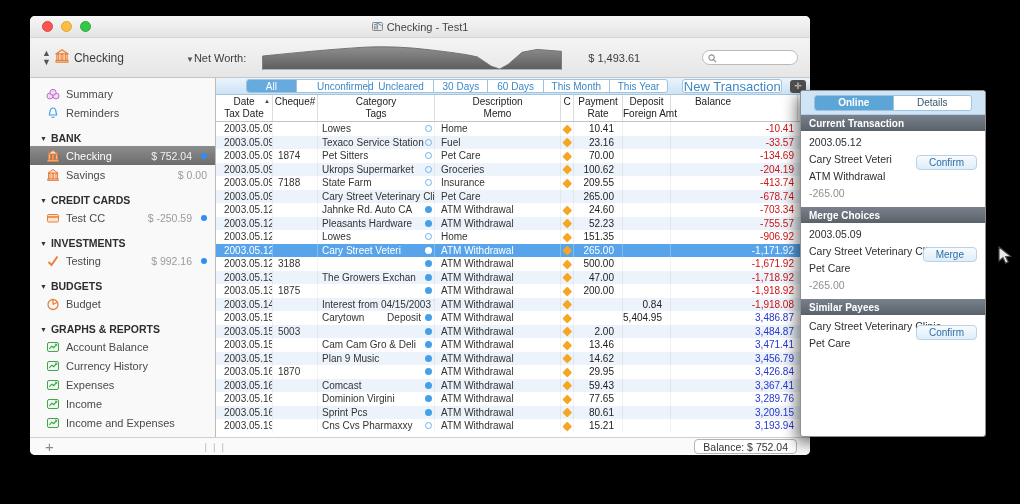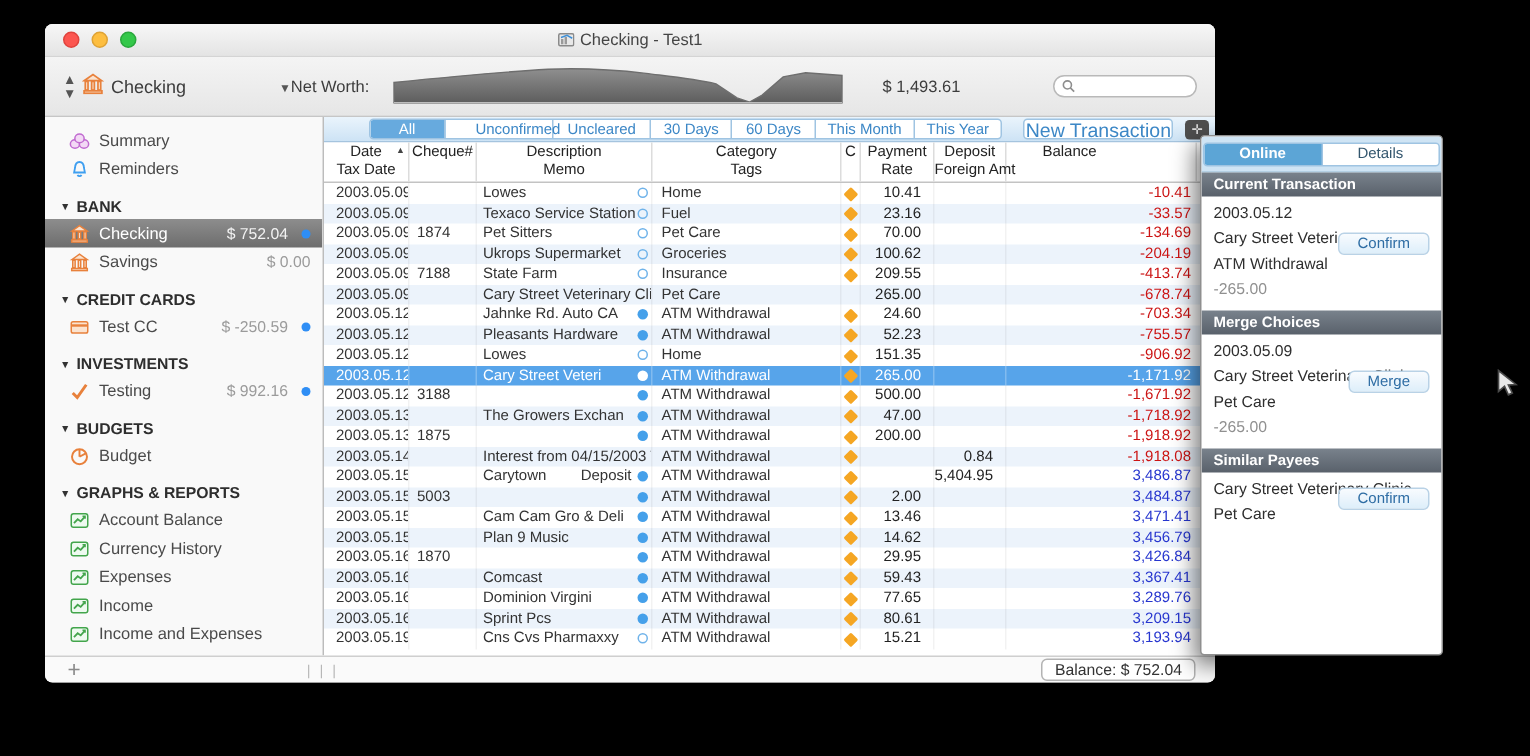--- a/index.html
+++ b/index.html
@@ -100,21 +100,21 @@
 
   
   .bottombar { height:18px; flex:0 0 auto; background:#fafafa; border-top:1px solid #cfcfcf;
     display:flex; align-items:center; position:relative; }
   .addbtn { margin-left:15px; font-size:15px; color:#8a8a8a; line-height:1; }
   .grip { position:absolute; left:172px; top:4px; color:#b5b5b5; font-size:9px; letter-spacing:1px; }
   .balancebox { position:absolute; right:13px; top:1px; height:15px; border:1px solid #b3b3b3;
     border-radius:4px; background:#fff; font-size:10.5px; color:#333; display:flex; align-items:center; padding:0 8px; }
 
   
-  .panel { position:absolute; left:800px; top:90px; width:162px; height:347px; background:#fff;
+  .panel { position:absolute; left:800px; top:90px; width:186px; height:347px; background:#fff;
     border:1px solid #8f8f8f; border-radius:3px; box-shadow:-4px 6px 14px rgba(0,0,0,.5);
     display:flex; flex-direction:column; overflow:hidden; z-index:5; }
   .ptabbar { height:24px; background:#cfe4f4; border-bottom:1px solid #b3cfe3; display:flex;
     align-items:center; justify-content:center; flex:0 0 auto; }
   .ptabs { display:flex; width:158px; height:16px; border:1px solid #9fc4e2; border-radius:3px; overflow:hidden; }
   .ptab { flex:1; font-size:10px; display:flex; align-items:center; justify-content:center;
     background:#fff; color:#33566e; border-right:1px solid #9fc4e2; }
   .ptab:last-child { border-right:none; }
   .ptab.sel { background:#5ca5d6; color:#fff; font-weight:bold; }
   .psection-h { height:16px; background:linear-gradient(#79828c,#59616b); color:#fff;
@@ -371,26 +371,26 @@
                 <span>Date</span>
                 <span class="sortarrow">▲</span>
               </div>
             <div>Tax Date</div>
           </div>
           <div class="hc">
               <div>Cheque#</div>
               <div>&nbsp;</div>
             </div>
           <div class="hc">
+              <div>Category</div>
+              <div>Tags</div>
+            </div>
+          <div class="hc">
               <div>Description</div>
               <div>Memo</div>
-            </div>
-          <div class="hc">
-              <div>Category</div>
-              <div>Tags</div>
             </div>
           <div class="hc">
               <div>C</div>
               <div>&nbsp;</div>
             </div>
           <div class="hc">
               <div>Payment</div>
               <div>Rate</div>
             </div>
           <div class="hc">

